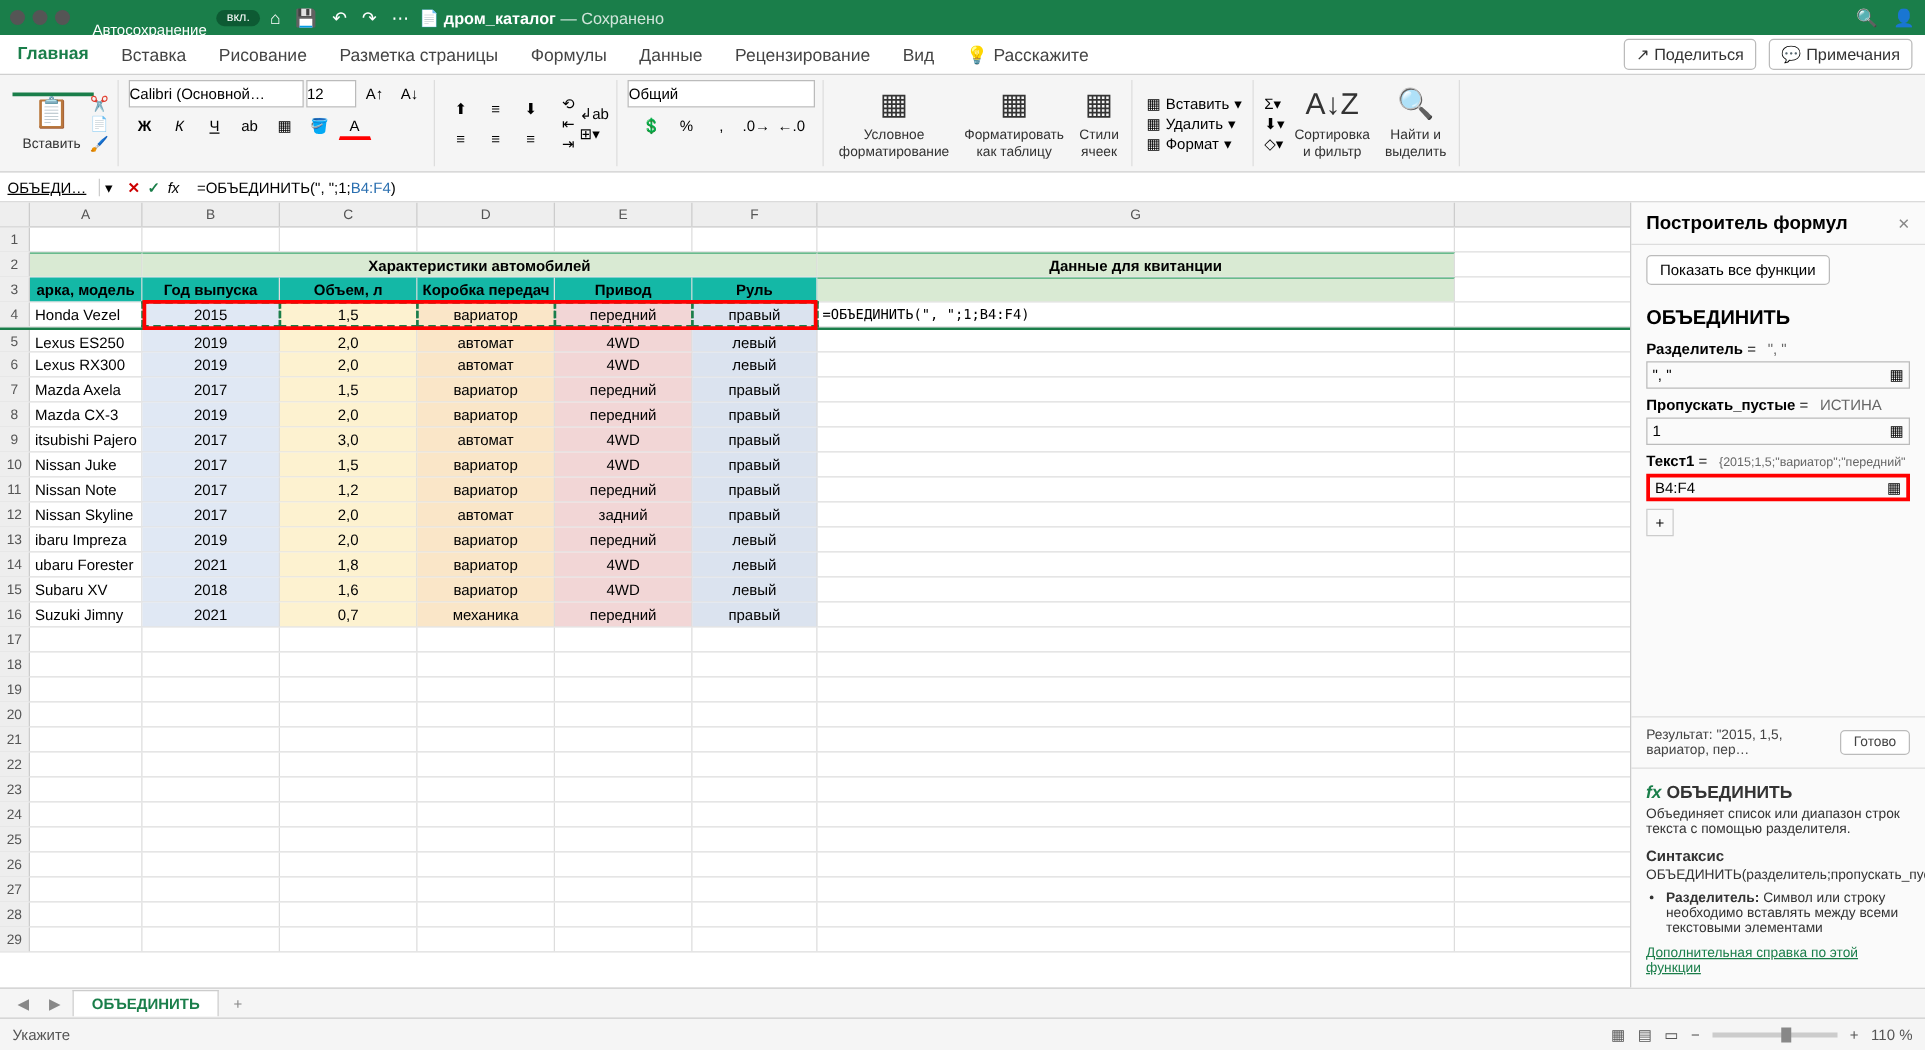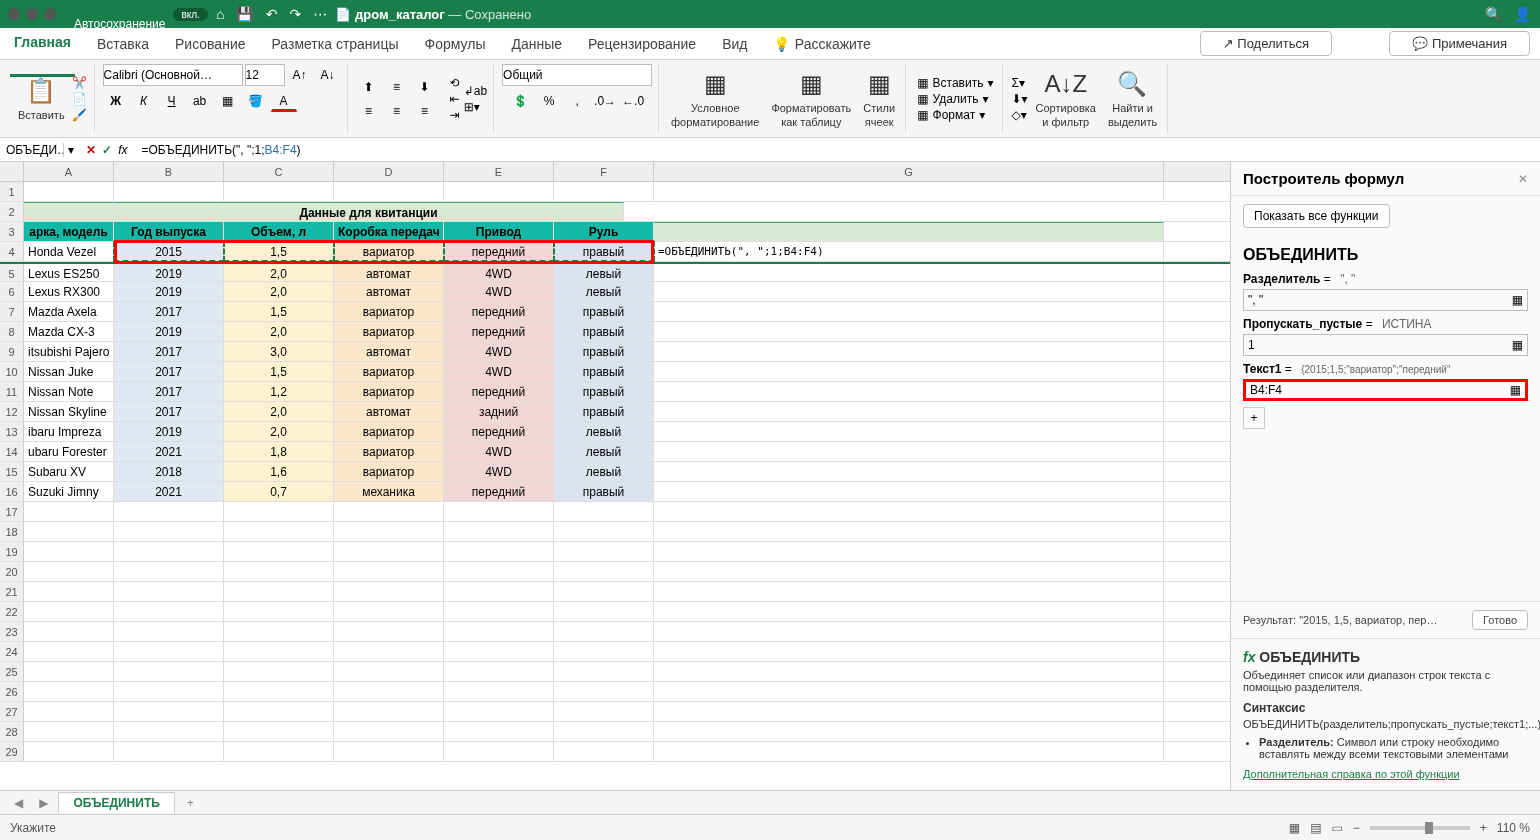--- a/index.html
+++ b/index.html
@@ -10,40 +10,40 @@
 .dot { width: 12px; height: 12px; border-radius: 50%; background: #555; }
 .autosave { font-size: 12px; margin-top: 20px; }
 .toggle { display: inline-block; background: #0d5a33; border-radius: 10px; padding: 1px 8px; font-size: 10px; }
 .title-center { flex: 1; font-size: 13px; }
 .title-icons { display: flex; gap: 12px; font-size: 14px; }
 
 .tabs { height: 32px; background: #fff; border-bottom: 1px solid #d0d0d0; display: flex; align-items: center; padding: 0 10px; gap: 18px; }
 .tab { font-size: 14px; color: #444; padding: 24px 4px; cursor: pointer; }
 .tab.active { color: #1a7e4a; border-bottom: 3px solid #1a7e4a; font-weight: 600; }
 .tab-right { margin-left: auto; display: flex; gap: 10px; }
-.btn-outline { border: 1px solid #bbb; border-radius: 4px; padding: 4px 22px; font-size: 13px; color: #333; cursor: pointer; margin-left: 47px; }
+.btn-outline { border: 1px solid #bbb; border-radius: 4px; padding: 4px 9px; font-size: 13px; color: #333; cursor: pointer; }
 
 .ribbon { height: 78px; background: #f5f5f5; border-bottom: 1px solid #d0d0d0; display: flex; align-items: stretch; padding: 4px 8px; gap: 2px; }
 .rib-group { display: flex; align-items: center; padding: 0 6px; border-right: 1px solid #ddd; gap: 4px; }
 .rib-btn { padding: 2px 4px; font-size: 12px; color: #333; cursor: pointer; display: flex; flex-direction: column; align-items: center; gap: 2px; }
 .rib-icon { width: 20px; height: 20px; display: flex; align-items: center; justify-content: center; font-size: 16px; }
 .big-btn { text-align: center; font-size: 11px; line-height: 1.2; }
 .big-btn .rib-icon { width: 32px; height: 32px; font-size: 24px; margin: 0 auto; }
 .font-box { display: flex; gap: 2px; }
 .font-box select, .font-box input { border: 1px solid #bbb; font-size: 12px; height: 22px; }
 .font-name { width: 140px; }
 .font-size { width: 40px; }
 .select-std { border: 1px solid #bbb; width: 150px; height: 22px; font-size: 12px; }
 .mini-btns { display: flex; flex-wrap: wrap; width: 90px; gap: 2px; }
 .mini { width: 26px; height: 22px; border: 1px solid transparent; text-align: center; line-height: 20px; font-size: 12px; }
 .stack { display: flex; flex-direction: column; gap: 2px; font-size: 12px; }
 .stack-item { display: flex; align-items: center; gap: 4px; white-space: nowrap; padding: 0 3px; }
 
 .formula-row { height: 24px; border-bottom: 1px solid #d0d0d0; display: flex; align-items: center; font-size: 12px; }
-.name-box { width: 64px; border-right: 1px solid #ccc; padding: 0 6px; overflow: hidden; white-space: nowrap; }
+.name-box { width: 80px; border-right: 1px solid #ccc; padding: 0 6px; overflow: hidden; white-space: nowrap; text-decoration: underline; }
 .fx-btns { display: flex; gap: 6px; padding: 0 8px; align-items: center; }
 .fx-cancel { color: #c00; font-weight: bold; }
 .fx-ok { color: #1a7e4a; font-weight: bold; }
 .formula-input { flex: 1; padding: 0 6px; font-family: Consolas, monospace; }
 .formula-input .ref { color: #2a6fb0; }
 
 .workarea { display: flex; height: 628px; }
 .sheet { flex: 1; overflow: hidden; display: flex; flex-direction: column; position: relative; }
 .col-headers { display: flex; height: 20px; background: #eee; border-bottom: 1px solid #ccc; }
 .corner { width: 24px; border-right: 1px solid #ccc; background: #eee; }
@@ -54,21 +54,21 @@
 .cell { flex: 0 0 auto; border-right: 1px solid #ddd; padding: 0 4px; font-size: 12px; line-height: 20px; overflow: hidden; white-space: nowrap; }
 .wA { width: 90px; } .wB { width: 110px; } .wC { width: 110px; } .wD { width: 110px; } .wE { width: 110px; } .wF { width: 100px; } .wG { width: 510px; }
 .hdr { background: #d9ead3; font-weight: bold; text-align: center; border-top: 1px solid #4a7; }
 .subhdr { background: #14b8a6; font-weight: 600; text-align: center; }
 .cB { background: #e0e8f4; } .cC { background: #fdf2d0; } .cD { background: #fae6c8; } .cE { background: #f2d6d6; } .cF { background: #dbe3ef; }
 .center { text-align: center; }
 .marquee { outline: 2px dashed #1a7e4a; outline-offset: -1px; }
 .red-rect { position: absolute; border: 3px solid red; background: transparent; pointer-events: none; }
 .formula-cell { font-family: Consolas, monospace; font-size: 11px; }
 
-.side-panel { width: 310px; border-left: 1px solid #ccc; background: #fafafa; display: flex; flex-direction: column; font-size: 12px; }
+.side-panel { width: 236px; border-left: 1px solid #ccc; background: #fafafa; display: flex; flex-direction: column; font-size: 12px; }
 .sp-head { padding: 8px 12px; display: flex; justify-content: space-between; align-items: center; border-bottom: 1px solid #ddd; }
 .sp-head h3 { font-size: 15px; font-weight: 600; }
 .sp-body { padding: 8px 12px; flex: 1; overflow: auto; }
 .sp-btn { border: 1px solid #bbb; border-radius: 4px; padding: 4px 10px; background: #fff; display: inline-block; margin-bottom: 10px; }
 .sp-func { font-size: 16px; font-weight: 700; margin: 8px 0; }
 .arg-row { margin: 6px 0; }
 .arg-label { font-weight: 600; }
 .arg-val { color: #666; margin-left: 6px; }
 .arg-input { width: 100%; border: 1px solid #bbb; padding: 3px 4px; font-size: 12px; margin-top: 3px; height: 22px; display: flex; align-items: center; justify-content: space-between; }
 .arg-input.hl { border: 3px solid red; }
@@ -267,20 +267,21 @@
           <div class="cell wB "></div>
           <div class="cell wC "></div>
           <div class="cell wD "></div>
           <div class="cell wE "></div>
           <div class="cell wF "></div>
           <div class="cell wG "></div>
         </div>
         <div class="row">
           <div class="rn">2</div>
           <div class="cell wA hdr"></div>
+          <div class="cell hdr" style="width:540px">Характеристики автомобилей</div>
           <div class="cell wG hdr" style="text-align:center;">Данные для квитанции</div>
         </div>
         <div class="row">
           <div class="rn">3</div>
           <div class="cell wA subhdr">арка, модель</div>
           <div class="cell wB subhdr">Год выпуска</div>
           <div class="cell wC subhdr">Объем, л</div>
           <div class="cell wD subhdr">Коробка передач</div>
           <div class="cell wE subhdr">Привод</div>
           <div class="cell wF subhdr">Руль</div>

